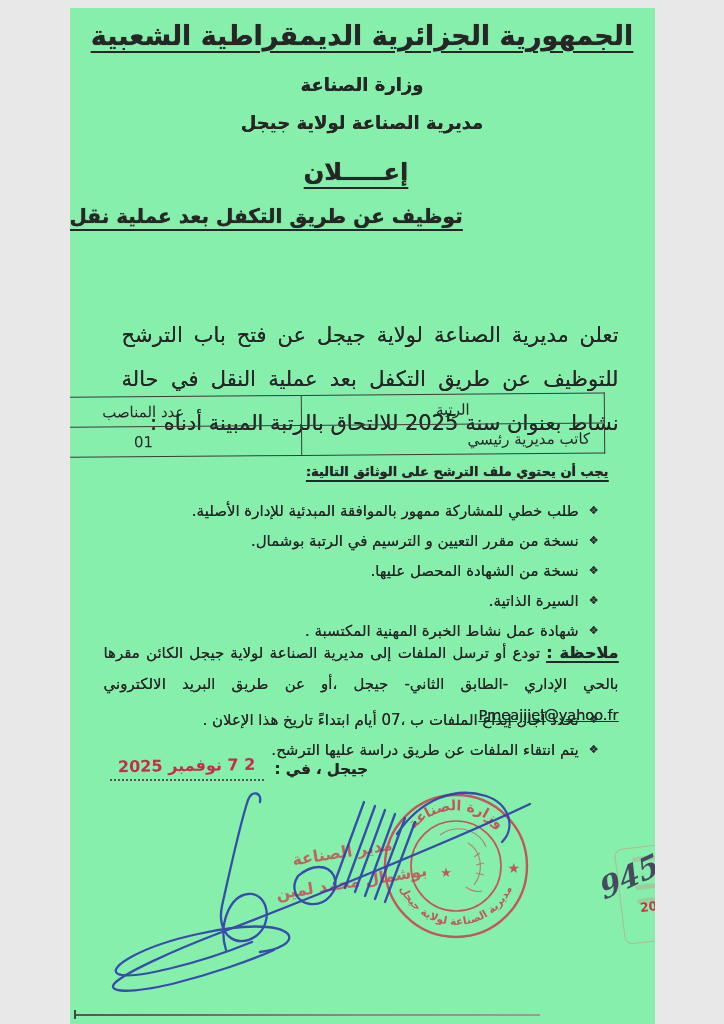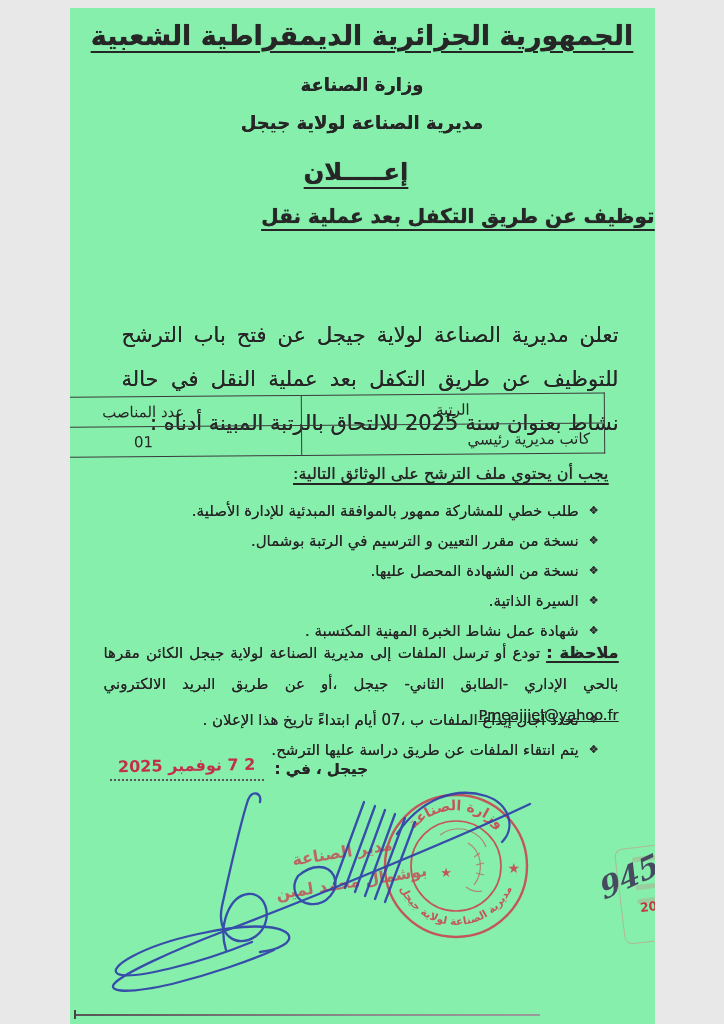--- a/index.html
+++ b/index.html
@@ -32,21 +32,21 @@
     position:absolute;top:104px;left:0;right:0;text-align:center;
     font-size:18px;font-weight:bold;text-shadow:0 0 0.6px #222;
   }
   .title{
     position:absolute;top:150px;left:0;right:12px;text-align:center;
     font-size:24px;font-weight:bold;
     text-decoration:underline;text-underline-offset:7px;text-decoration-thickness:2px;
     text-shadow:0 0 0.8px #222;
   }
   .subtitle{
-    position:absolute;top:196px;left:0;right:0;text-align:right;
+    position:absolute;top:196px;left:0;right:0;text-align:left;
     font-size:20px;font-weight:bold;
     text-decoration:underline;text-underline-offset:6px;text-decoration-thickness:2px;
     text-shadow:0 0 0.8px #222;
   }
   
   .intro{
     position:absolute;top:305px;right:36px;left:52px;
     font-size:21px;line-height:44px;text-align:justify;
     text-shadow:0 0 0.4px #333;
   }
@@ -58,21 +58,21 @@
   }
   .jobs-table th,.jobs-table td{
     border:1.7px solid #3b3b3b;
     height:29px;padding:0 14px;
   }
   .jobs-table th{font-weight:normal;text-align:center;}
   .jobs-table td.rank{text-align:right;}
   .jobs-table td.num{text-align:center;}
   .docs-heading{
     position:absolute;top:456px;right:46px;
-    font-size:16px;font-weight:normal;
+    font-size:13px;font-weight:bold;
     text-decoration:underline;text-underline-offset:4px;text-decoration-thickness:1.8px;
     text-shadow:0 0 0.7px #222;
   }
   ul.doc-list{
     list-style:none;margin:0;padding:0;
     position:absolute;right:56px;left:40px;
     font-size:15px;
   }
   ul.doc-list.docs{top:488px;}
   ul.doc-list.conds{top:697px;}

